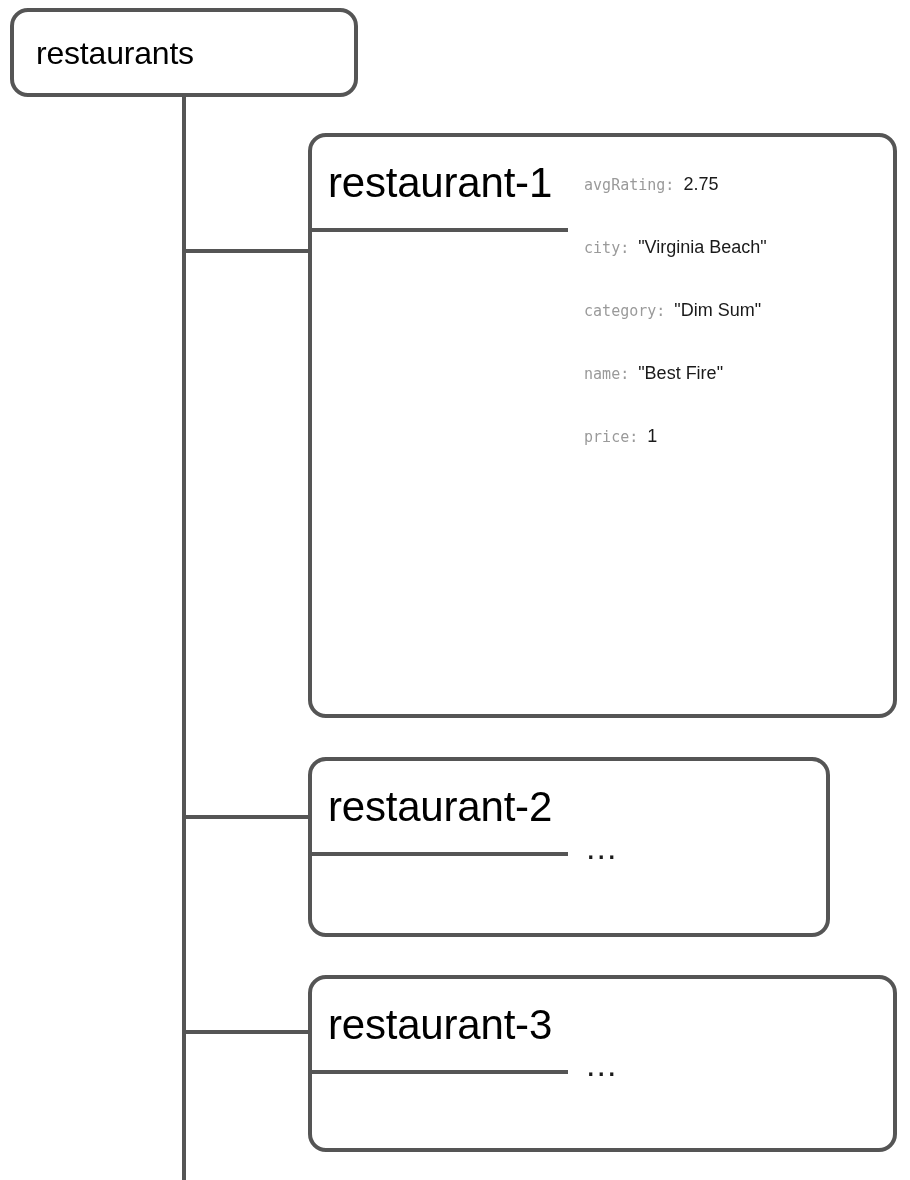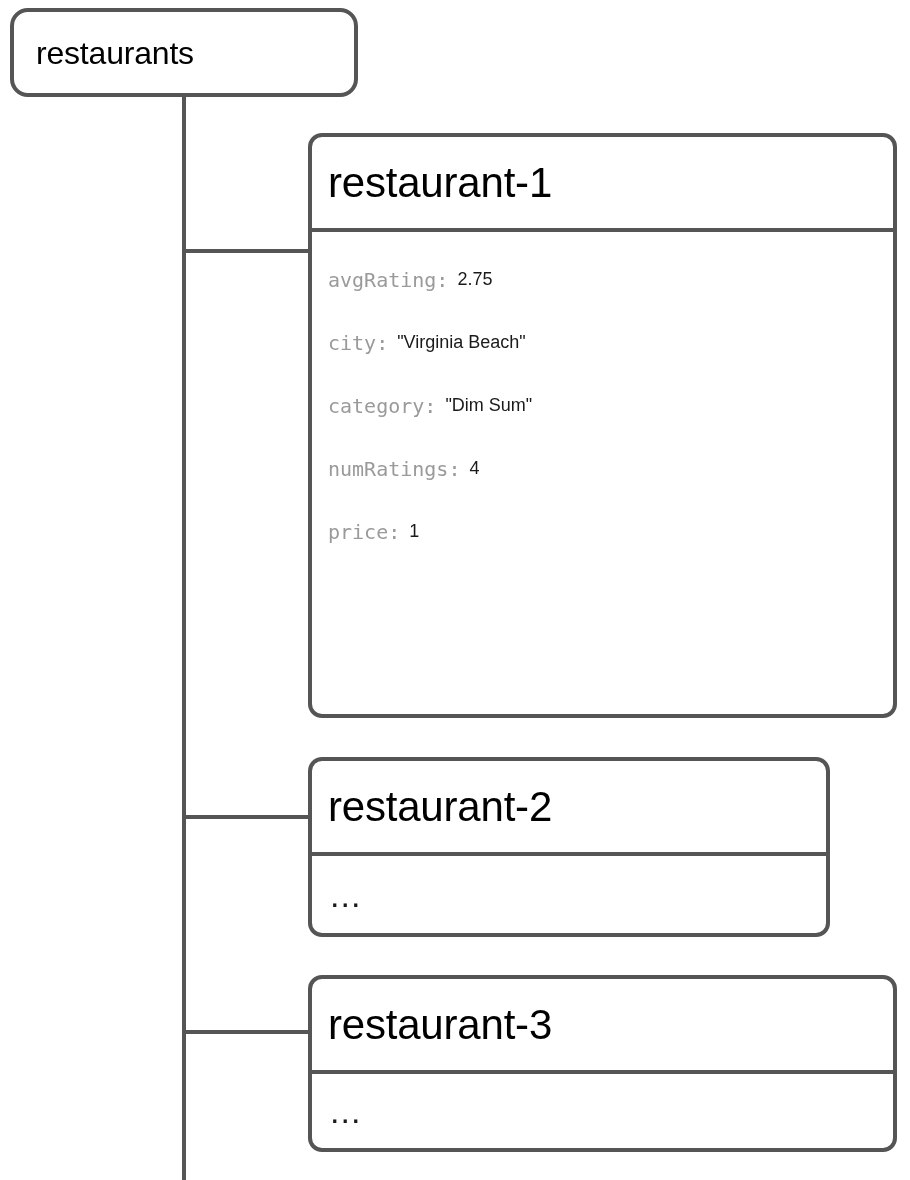--- a/index.html
+++ b/index.html
@@ -49,22 +49,20 @@
     font-size: 32px;
     line-height: 1;
     color: #000000;
     letter-spacing: -0.2px;
     white-space: nowrap;
   }
 
   
   .doc-node {
     display: flex;
-    flex-direction: column;
-    border-radius: 14px;
   }
   .doc-header {
     box-sizing: border-box;
     flex: none;
     display: flex;
     align-items: center;
     padding: 0 16px;
     border-bottom: 4px solid #555555;
   }
   .doc-title {
@@ -82,21 +80,21 @@
 
   
   .field-row {
     height: 63px;
     display: flex;
     align-items: center;
     white-space: nowrap;
   }
   .field-key {
     font-family: "DejaVu Sans Mono", monospace;
-    font-size: 20px;
+    font-size: 15px;
     color: #9a9a9a;
     letter-spacing: 0px;
   }
   .field-value {
     font-family: "Liberation Sans", sans-serif;
     font-size: 18px;
     color: #1a1a1a;
     margin-left: 9px;
   }
 
@@ -147,25 +145,25 @@
       <div class="field-row">
         <span class="field-key">city:</span>
         <span class="field-value">"Virginia Beach"</span>
       </div>
 
       <div class="field-row">
         <span class="field-key">category:</span>
         <span class="field-value">"Dim Sum"</span>
       </div>
 
+      <div class="field-row">
+        <span class="field-key">name:</span>
+        <span class="field-value">"Best Fire"</span>
+      </div>
 
-      <div class="field-row">
-        <span class="field-key">numRatings:</span>
-        <span class="field-value">4</span>
-      </div>
 
 
       <div class="field-row">
         <span class="field-key">price:</span>
         <span class="field-value">1</span>
       </div>
 
     </div>
   </div>
 

